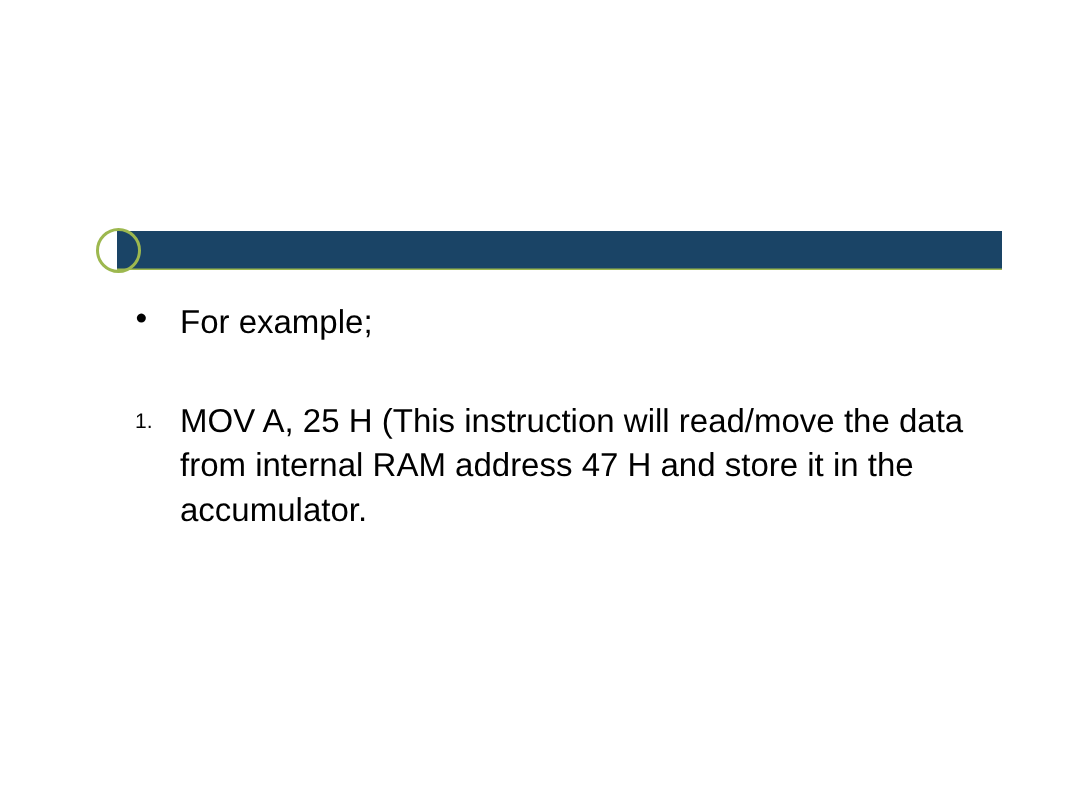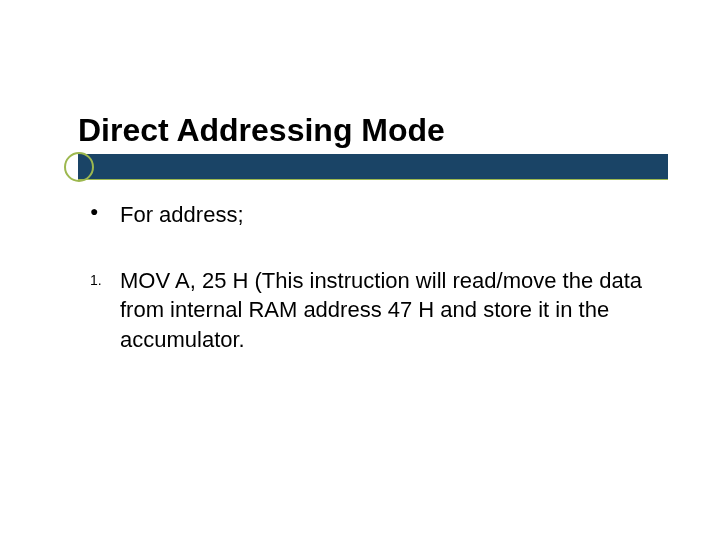--- a/index.html
+++ b/index.html
@@ -78,32 +78,29 @@
     color: #000;
     line-height: 2.0;
     text-align: left;
   }
 </style>
 </head>
 <body>
 
 <div class="slide">
 
-  <div class="title-area">
-    <div class="title">Direct Addressing Mode</div>
-  </div>
 
   <div class="title-bar"></div>
   <div class="accent-circle"></div>
 
   <div class="content">
 
     <div class="bullet-item">
       <div class="bullet-dot">●</div>
-      <div class="bullet-text">For address;</div>
+      <div class="bullet-text">For example;</div>
     </div>
 
     <div class="bullet-item">
       <div class="numbered-marker">1.</div>
       <div class="bullet-text">MOV A, 25 H (This instruction will read/move the data from internal RAM address 47 H and store it in the accumulator.</div>
     </div>
 
   </div>
 
 </div>

